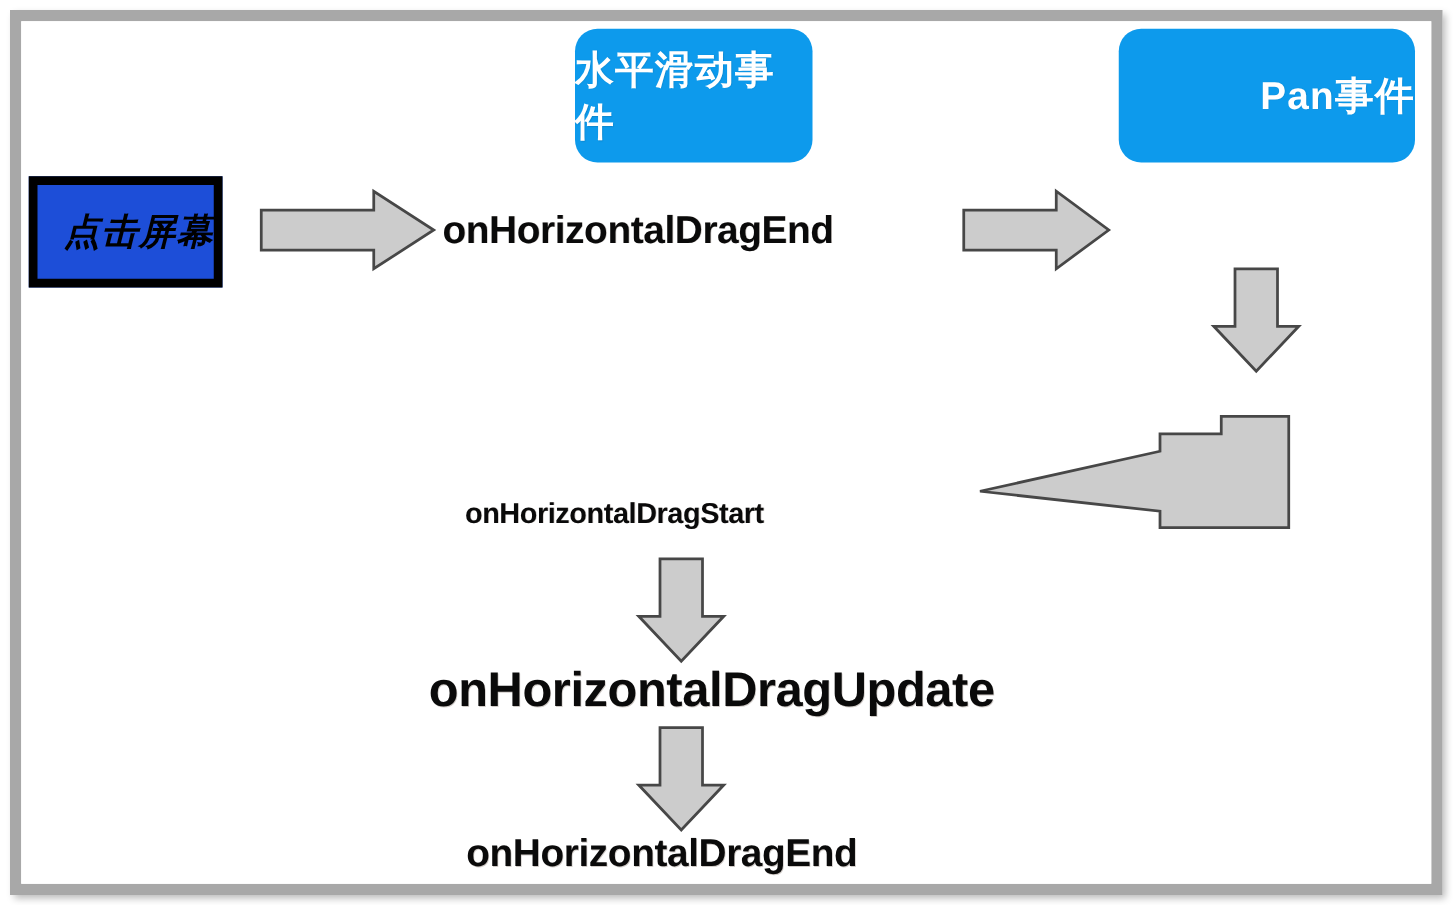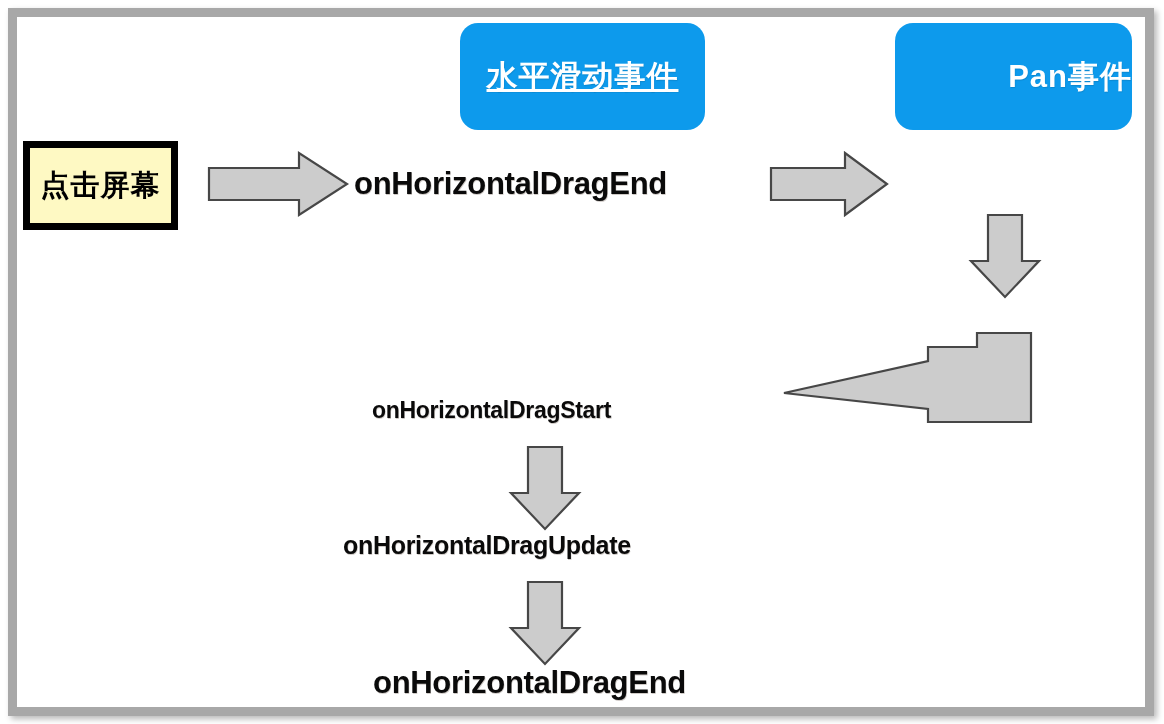--- a/index.html
+++ b/index.html
@@ -56,26 +56,27 @@
     justify-content: center;
     color: #ffffff;
     font-weight: bold;
     letter-spacing: 1px;
     text-shadow: 0.5px 0.5px 1px rgba(0,0,0,0.12);
   }
 
   
   .start-box {
     position: absolute;
-    background: #fef9c3;
+    background: #1d4ed8;
     border: 7px solid #000000;
     display: flex;
     align-items: center;
-    justify-content: center;
+    justify-content: flex-end;
     box-sizing: border-box;
+    font-style: italic;
   }
   .start-box span {
     font-weight: bold;
     color: #000000;
     letter-spacing: 1px;
   }
 
   .arrow-svg {
     position: absolute;
     overflow: visible;
@@ -87,21 +88,21 @@
     stroke-linejoin: miter;
   }
 </style>
 </head>
 <body>
 
 <div id="canvas">
   <div id="frame"></div>
   <div id="inner">
 
-    <div class="badge" style="left:443px; top:6px; width:245px; height:107px; background:#0d9aec; font-size:31px;text-decoration:underline;">
+    <div class="badge" style="left:443px; top:6px; width:190px; height:107px; background:#0d9aec; font-size:31px;">
       <span>水平滑动事件</span>
     </div>
 
     <div class="badge" style="left:878px; top:6px; width:237px; height:107px; background:#0d9aec; font-size:31px;justify-content:flex-end;">
       <span>Pan事件</span>
     </div>
 
     <div class="start-box" style="left:6px; top:124px; width:155px; height:89px;">
       <span style="font-size:29px;">点击屏幕</span>
     </div>
@@ -125,21 +126,21 @@
     <svg class="arrow-svg" style="left:764px; top:314px;" width="254" height="96" viewBox="0 0 254 96">
       <polygon class="arrow-shape" points="250,2 250,91 147,91 147,78 3,62 147,30 147,16 196,16 196,2"></polygon>
     </svg>
 
     <div class="node-label" style="left:355px; top:380px; font-size:23px;">onHorizontalDragStart</div>
 
     <svg class="arrow-svg" style="left:490px; top:428px;" width="76" height="86" viewBox="0 0 76 86">
       <polygon class="arrow-shape" points="21,2 55,2 55,48 72,48 38,84 4,48 21,48"></polygon>
     </svg>
 
-    <div class="node-label" style="left:326px; top:514px; font-size:25px;">onHorizontalDragUpdate</div>
+    <div class="node-label" style="left:326px; top:514px; font-size:39px;">onHorizontalDragUpdate</div>
 
     <svg class="arrow-svg" style="left:490px; top:563px;" width="76" height="86" viewBox="0 0 76 86">
       <polygon class="arrow-shape" points="21,2 55,2 55,48 72,48 38,84 4,48 21,48"></polygon>
     </svg>
 
     <div class="node-label" style="left:356px; top:648px; font-size:31px;">onHorizontalDragEnd</div>
 
   </div>
 </div>
 

